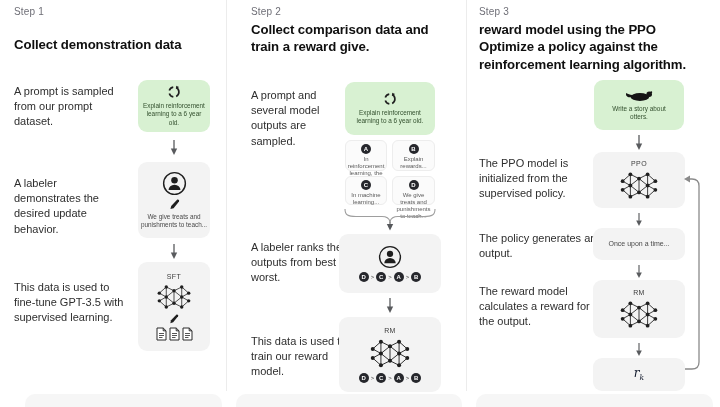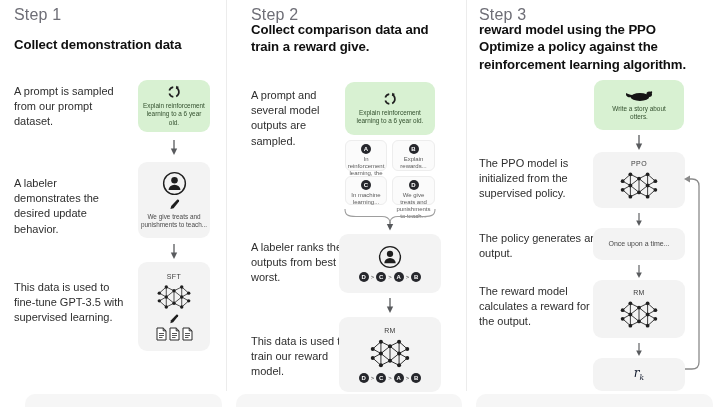--- a/index.html
+++ b/index.html
@@ -1,20 +1,20 @@
 <!DOCTYPE html>
 <html><head>
 <meta charset="utf-8">
 <style>
   html,body{margin:0;padding:0;background:#fff;}
   .page{position:relative;width:720px;height:407px;background:#ffffff;overflow:hidden;
         font-family:"Liberation Sans",sans-serif;color:#232323;}
   .divider{position:absolute;top:0;height:391px;width:1px;background:#ececec;}
   .col{position:absolute;top:0;height:407px;}
-  .step-label{position:absolute;font-size:16px;color:#6e6e76;letter-spacing:.2px;}
+  .step-label{position:absolute;font-size:10px;color:#6e6e76;letter-spacing:.2px;}
   .heading{position:absolute;margin:0;font-size:13.2px;font-weight:700;line-height:1.32;
            color:#0f0f0f;letter-spacing:-0.1px;}
   .side{position:absolute;margin:0;font-size:11px;line-height:1.38;color:#2e2e2e;}
   .fig{position:absolute;background:#f3f3f3;border-radius:9px;display:flex;flex-direction:column;
        align-items:center;justify-content:center;gap:3px;text-align:center;}
   .fig.green{background:#d8f1d2;}
   .gtxt{font-size:6.4px;line-height:1.32;color:#33502e;width:92%;}
   .btxt{font-size:6.4px;line-height:1.32;color:#4a4a4a;width:92%;}
   .mlabel{font-size:7px;color:#3c3c3c;letter-spacing:.4px;}
   .varrow{position:absolute;}

